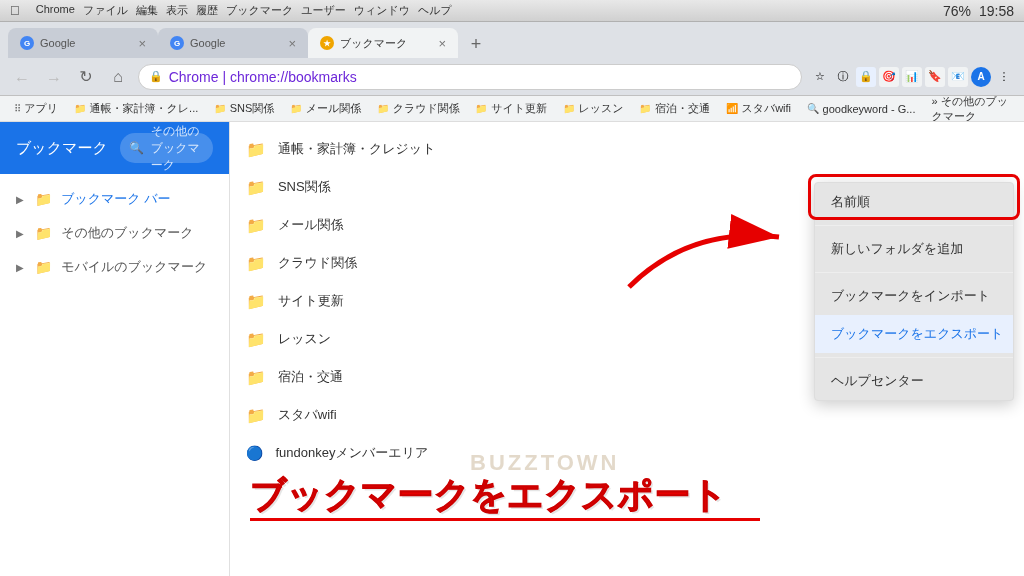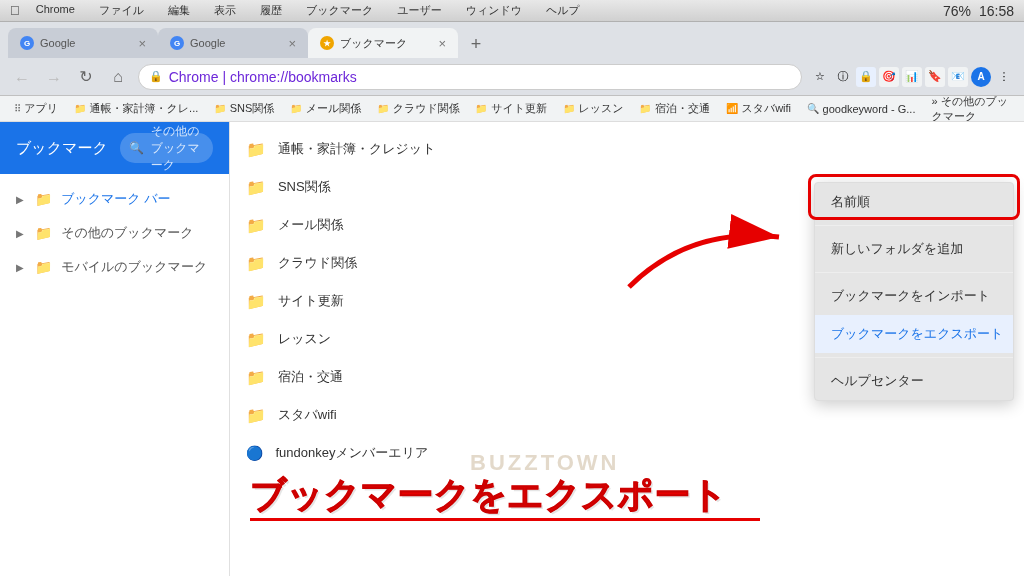--- a/index.html
+++ b/index.html
@@ -12,21 +12,21 @@
       display: flex;
       align-items: center;
       padding: 0 10px;
       font-size: 11px;
       color: #333;
       border-bottom: 1px solid #b0b0b0;
       justify-content: space-between;
     }
     .title-bar-left { display: flex; align-items: center; gap: 16px; }
     .title-bar-apple { font-size: 13px; }
-    .title-bar-menus { display: flex; gap: 24px; font-size: 11px; font-weight: 500; }
+    .title-bar-menus { display: flex; gap: 8px; font-size: 11px; font-weight: 500; }
     .title-bar-right { display: flex; align-items: center; gap: 8px; font-size: 14px; }
 
     
     .chrome-frame { background: #dee1e6; }
 
     
     .tab-bar {
       height: 36px;
       background: #dee1e6;
       display: flex;
@@ -280,21 +280,21 @@
       <span>表示</span>
       <span>履歴</span>
       <span>ブックマーク</span>
       <span>ユーザー</span>
       <span>ウィンドウ</span>
       <span>ヘルプ</span>
     </div>
   </div>
   <div class="title-bar-right">
     <span>76%</span>
-    <span>16:58</span>
+    <span>19:58</span>
   </div>
 </div>
 
 <div class="chrome-frame">
 
   <div class="tab-bar">
     <div class="tab inactive">
       <div class="tab-favicon">G</div>
       <span class="tab-label">Google</span>
       <span class="tab-close">×</span>

